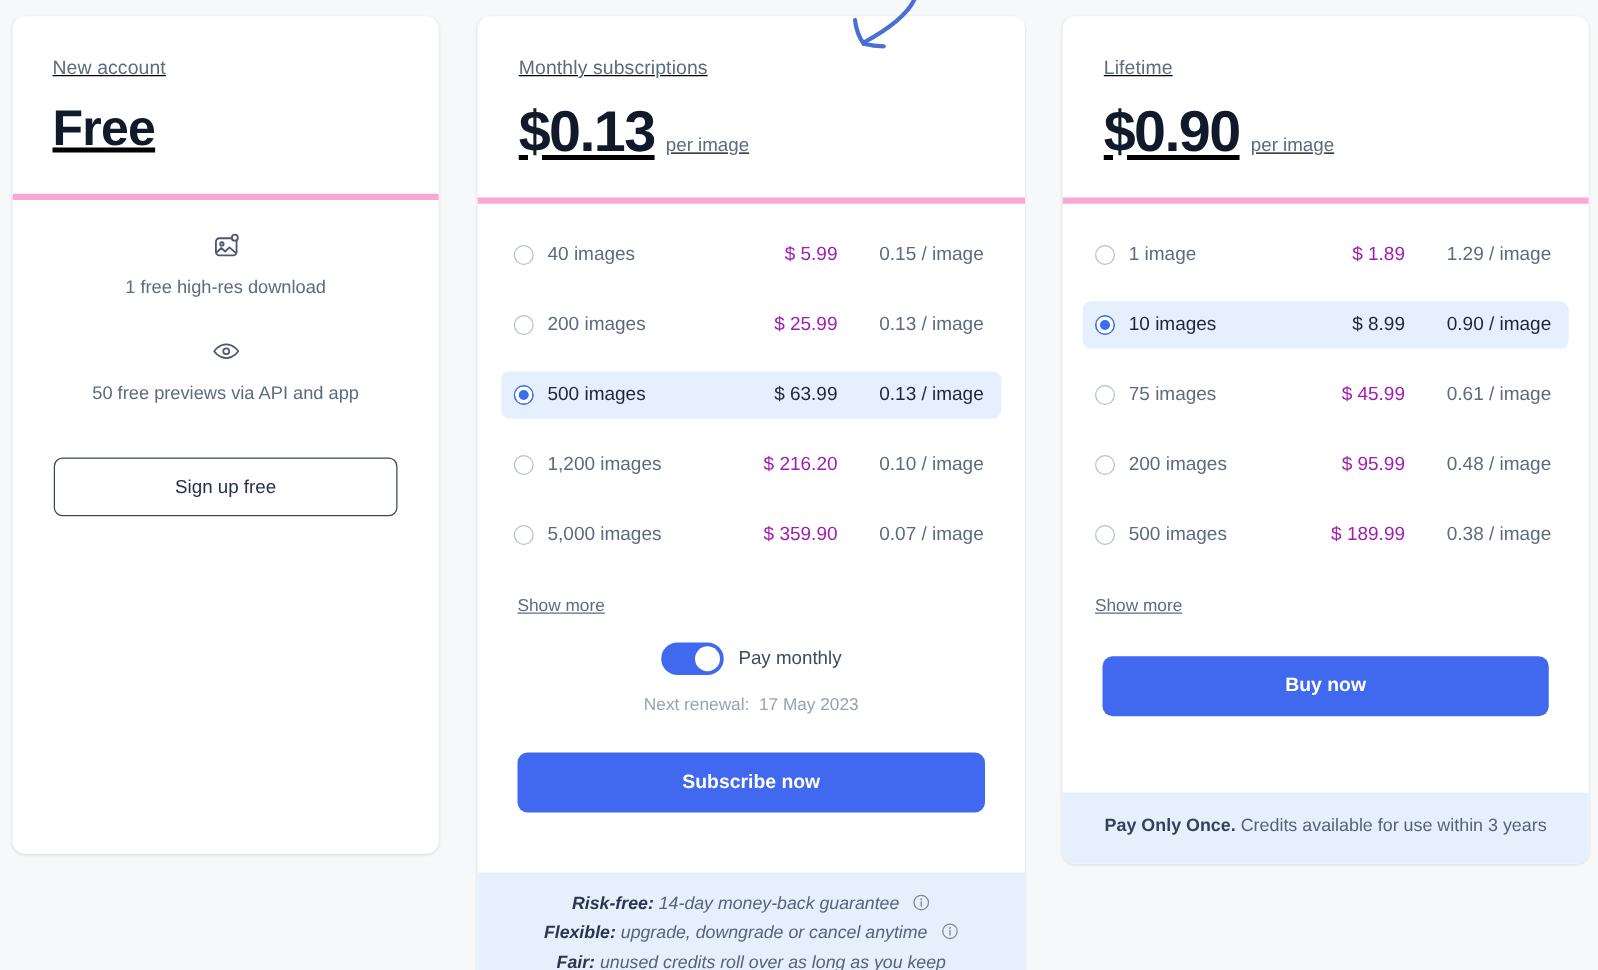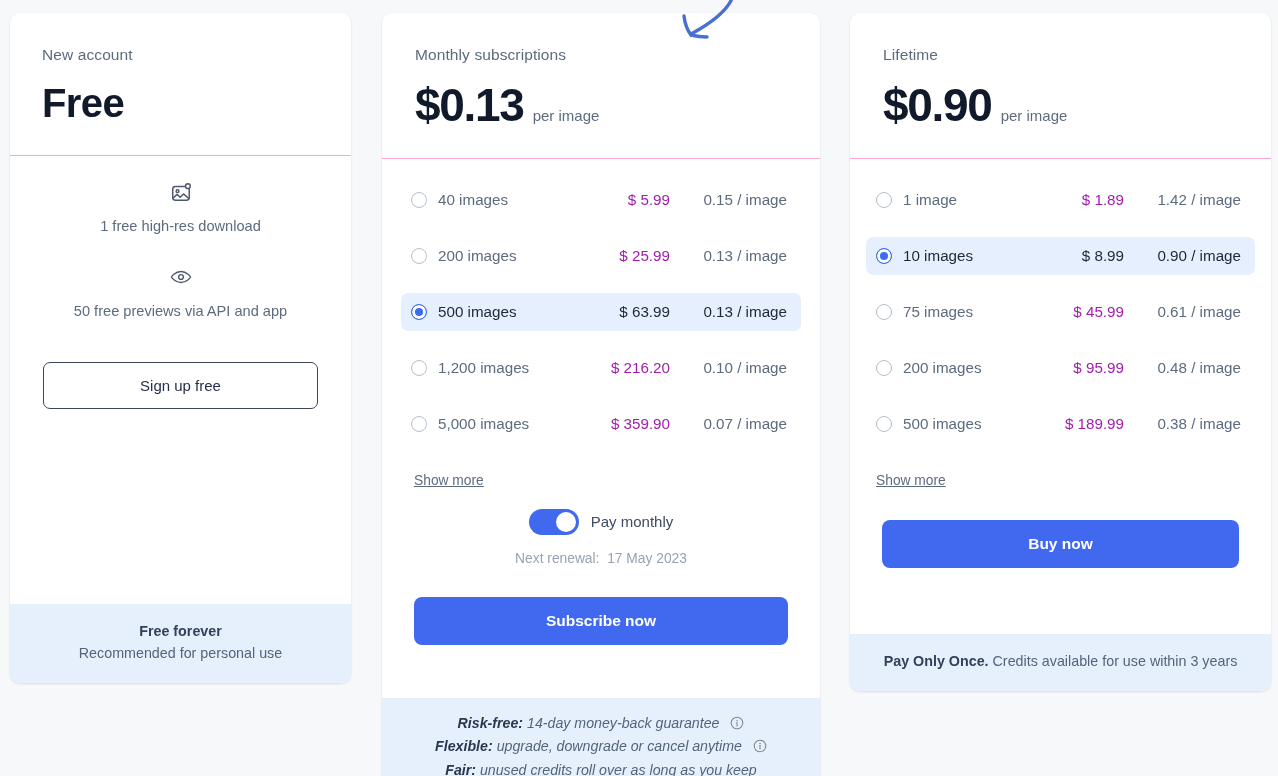--- a/index.html
+++ b/index.html
@@ -25,21 +25,22 @@
     border-radius: 10px;
     box-shadow: 0 1px 3px rgba(16,24,40,.07), 0 1px 2px rgba(16,24,40,.05);
     overflow: hidden;
   }
   #card-free     { left: 10px;  top: 13px; width: 341px; height: 670px; }
   #card-monthly  { left: 382px; top: 13px; width: 438px; height: 775px; }
   #card-lifetime { left: 850px; top: 13px; width: 421px; height: 678px; }
 
   .card-head {
     padding: 33px 32px 30px 32px;
-    border-bottom: 1px solid #f9a8d4;
+    border-bottom: 5px solid #f9a8d4;
+    text-decoration: underline;
   }
   #card-monthly .card-head { padding-left: 33px; }
   #card-lifetime .card-head { padding-left: 33px; }
 
   .plan-label {
     font-size: 15.5px;
     color: #5d6b7f;
     letter-spacing: .1px;
     line-height: 1.2;
   }
@@ -291,24 +292,20 @@
           </svg>
         </span>
         <div class="feature-text">50 free previews via API and app</div>
       </div>
     </div>
 
     <div class="signup-wrap">
       <button class="btn-outline">Sign up free</button>
     </div>
 
-    <div class="card-footnote">
-      <b>Free forever</b><br>
-      <span>Recommended for personal use</span>
-    </div>
   </div>
 
   <div class="card" id="card-monthly">
     <div class="card-head">
       <div class="plan-label">Monthly subscriptions</div>
       <div class="price-row">
         <span class="price-big">$0.13</span>
         <span class="price-unit">per image</span>
       </div>
     </div>
@@ -400,21 +397,21 @@
         <span class="price-big">$0.90</span>
         <span class="price-unit">per image</span>
       </div>
     </div>
 
     <div class="options">
       <div class="option-row">
         <span class="radio"></span>
         <span class="opt-name">1 image</span>
         <span class="opt-price">$ 1.89</span>
-        <span class="opt-each">1.42 / image</span>
+        <span class="opt-each">1.29 / image</span>
       </div>
       <div class="option-row selected">
         <span class="radio"></span>
         <span class="opt-name">10 images</span>
         <span class="opt-price">$ 8.99</span>
         <span class="opt-each">0.90 / image</span>
       </div>
       <div class="option-row">
         <span class="radio"></span>
         <span class="opt-name">75 images</span>

